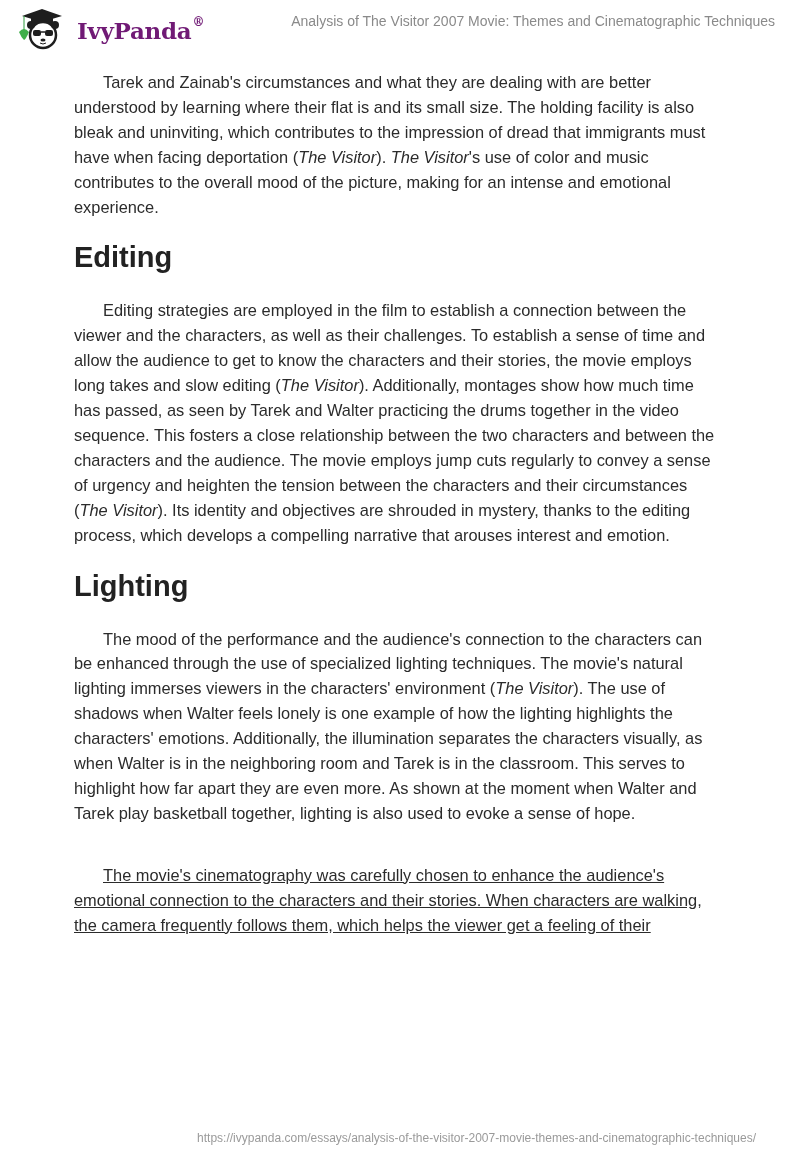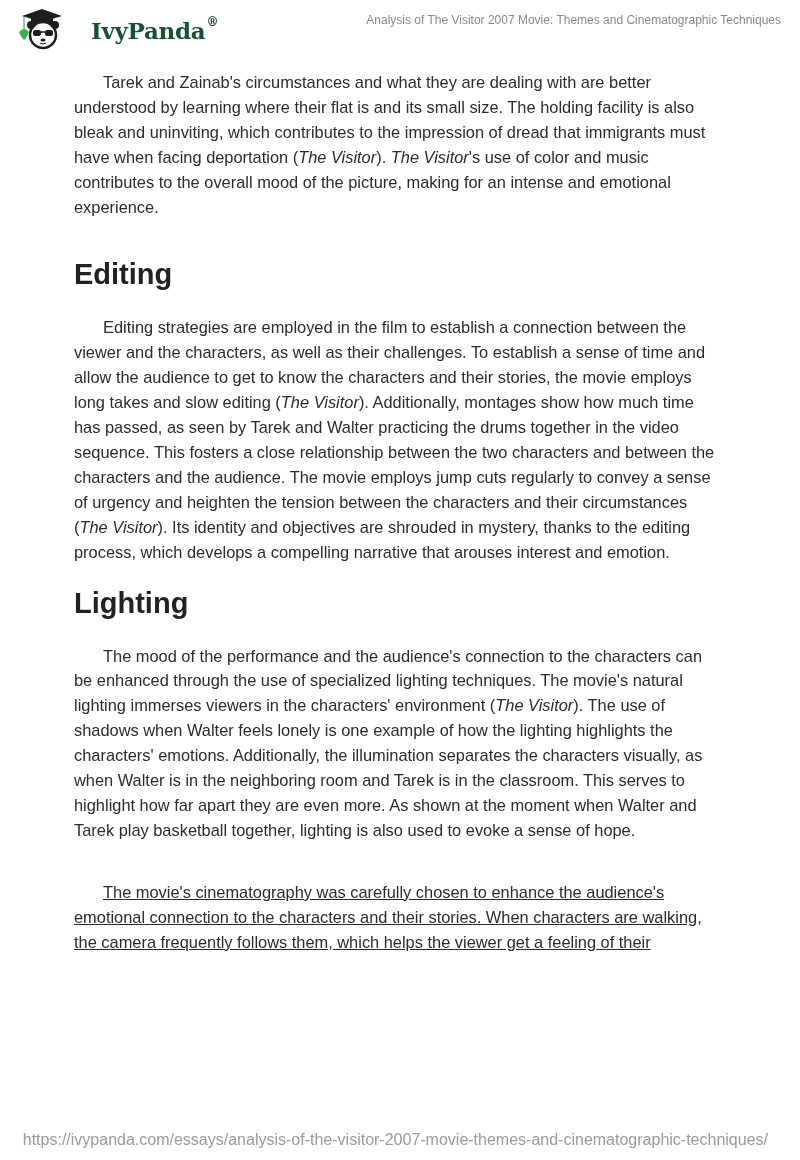--- a/index.html
+++ b/index.html
@@ -31,37 +31,37 @@
       align-items: center;
     }
     .logo svg {
       width: 52px;
       height: 44px;
     }
     .logo-text {
       font-family: "DejaVu Serif", serif;
       font-weight: bold;
       font-size: 23px;
-      color: #14532d;
-      margin-left: 23px;
+      color: #701a75;
+      margin-left: 9px;
       letter-spacing: -0.3px;
       position: relative;
       top: 2px;
     }
     .logo-text sup {
       font-size: 12px;
       position: relative;
       top: -4px;
       margin-left: 1px;
     }
     .doc-title {
       position: absolute;
-      right: 19px;
+      right: 25px;
       top: 13px;
-      font-size: 12px;
+      font-size: 14px;
       color: #8a8a8a;
       white-space: nowrap;
     }
     .content {
       position: absolute;
       left: 74px;
       top: 70px;
       width: 650px;
     }
     p {
@@ -76,23 +76,23 @@
     em { font-style: italic; }
     h2 {
       margin: 0;
       font-size: 29px;
       font-weight: bold;
       color: #222;
       line-height: 36px;
     }
     .footer-url {
       position: absolute;
-      right: 32px;
+      right: 44px;
       top: 1131px;
-      font-size: 16px;
+      font-size: 12px;
       color: #9a9a9a;
       white-space: nowrap;
     }
   </style>
 </head>
 <body>
 
 <div class="header">
   <div class="logo">
     <svg viewBox="0 0 52 44">
@@ -116,21 +116,21 @@
       <path d="M24,37 Q27,39 30,37" stroke="#1e1e1e" stroke-width="1" fill="none"></path>
     </svg>
     <span class="logo-text"><span>IvyPanda</span><sup>®</sup></span>
   </div>
   <div class="doc-title">Analysis of The Visitor 2007 Movie: Themes and Cinematographic Techniques</div>
 </div>
 
 <div class="content">
   <p class="indent"><span>Tarek and Zainab's circumstances and what they are dealing with are better understood by learning where their flat is and its small size. The holding facility is also bleak and uninviting, which contributes to the impression of dread that immigrants must have when facing deportation (</span><em>The Visitor</em><span>). </span><em>The Visitor</em><span>'s use of color and music contributes to the overall mood of the picture, making for an intense and emotional experience.</span></p>
 
-  <h2 style="margin-top:37px;">Editing</h2>
+  <h2 style="margin-top:20px;">Editing</h2>
   <p class="indent" style="margin-top:23px;"><span>Editing strategies are employed in the film to establish a connection between the viewer and the characters, as well as their challenges. To establish a sense of time and allow the audience to get to know the characters and their stories, the movie employs long takes and slow editing (</span><em>The Visitor</em><span>). Additionally, montages show how much time has passed, as seen by Tarek and Walter practicing the drums together in the video sequence. This fosters a close relationship between the two characters and between the characters and the audience. The movie employs jump cuts regularly to convey a sense of urgency and heighten the tension between the characters and their circumstances (</span><em>The Visitor</em><span>). Its identity and objectives are shrouded in mystery, thanks to the editing process, which develops a compelling narrative that arouses interest and emotion.</span></p>
 
   <h2 style="margin-top:20px;">Lighting</h2>
   <p class="indent" style="margin-top:23px;"><span>The mood of the performance and the audience's connection to the characters can be enhanced through the use of specialized lighting techniques. The movie's natural lighting immerses viewers in the characters' environment (</span><em>The Visitor</em><span>). The use of shadows when Walter feels lonely is one example of how the lighting highlights the characters' emotions. Additionally, the illumination separates the characters visually, as when Walter is in the neighboring room and Tarek is in the classroom. This serves to highlight how far apart they are even more. As shown at the moment when Walter and Tarek play basketball together, lighting is also used to evoke a sense of hope.</span></p>
 
   <p class="indent" style="margin-top:37px;text-decoration:underline;"><span>The movie's cinematography was carefully chosen to enhance the audience's emotional connection to the characters and their stories. When characters are walking, the camera frequently follows them, which helps the viewer get a feeling of their</span></p>
 </div>
 
 <div class="footer-url">https://ivypanda.com/essays/analysis-of-the-visitor-2007-movie-themes-and-cinematographic-techniques/</div>
 

